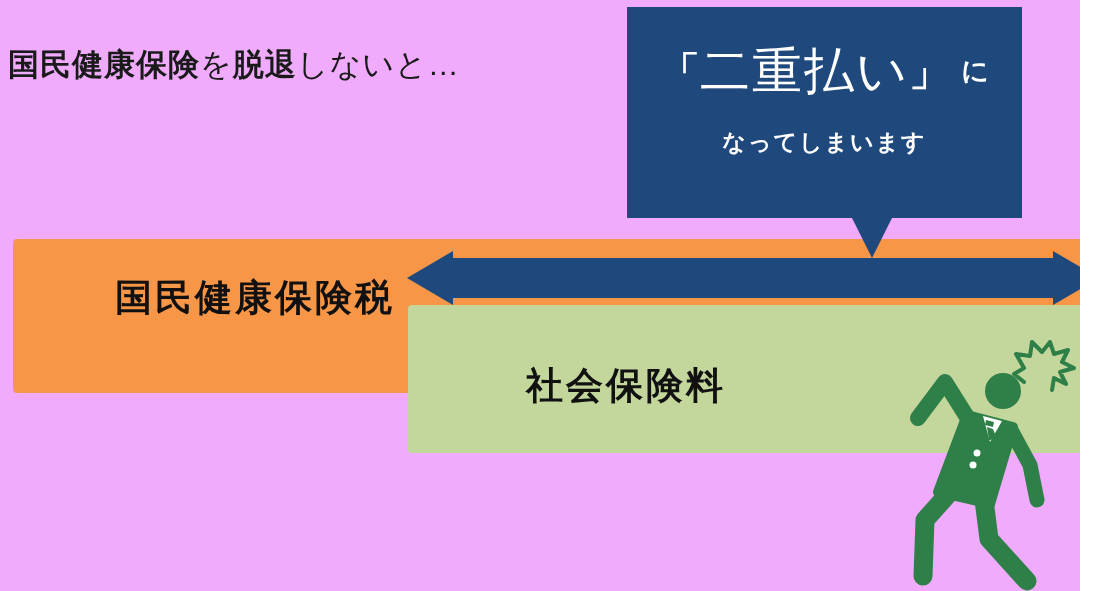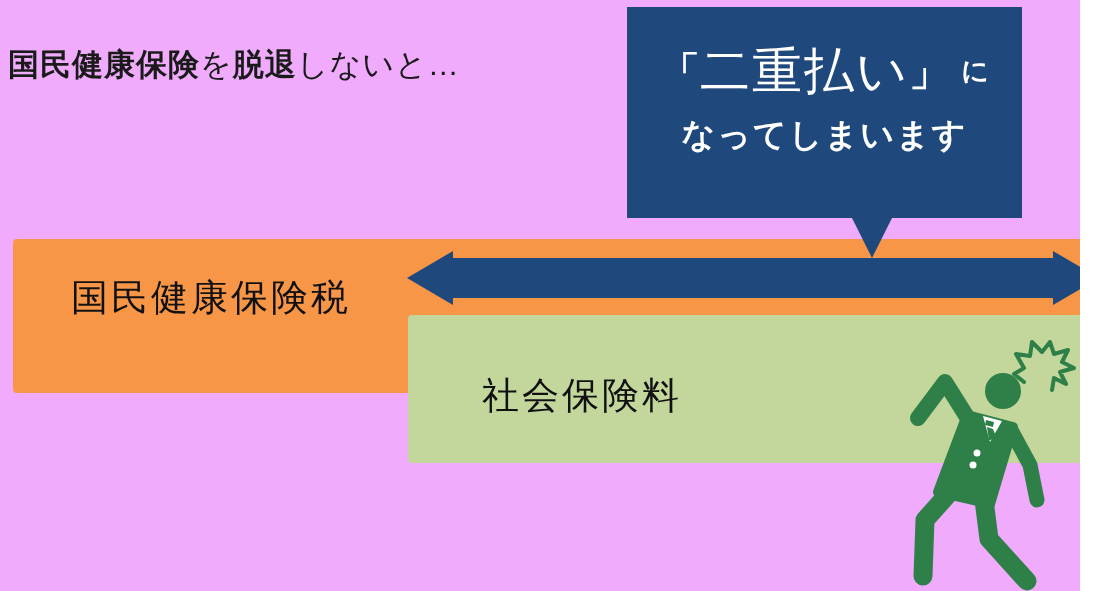--- a/index.html
+++ b/index.html
@@ -59,22 +59,22 @@
     letter-spacing: 2px;
     line-height: 1;
   }
   .callout-line1 .suffix {
     font-size: 27px;
     font-weight: bold;
     margin-left: 12px;
     line-height: 1;
   }
   .callout-line2 {
-    margin-top: 12px;
-    font-size: 33px;
+    margin-top: 26px;
+    font-size: 23px;
     font-weight: bold;
     letter-spacing: 2px;
     line-height: 1.2;
     white-space: nowrap;
   }
   .callout-pointer {
     position: absolute;
     left: 852px;
     top: 218px;
     width: 0;
@@ -90,33 +90,34 @@
   .bar-orange {
     left: 13px;
     top: 239px;
     width: 1087px;
     height: 154px;
     background: #F79646;
     z-index: 1;
   }
   .bar-green {
     left: 408px;
-    top: 315px;
+    top: 305px;
     width: 696px;
     height: 148px;
     background: #C3D69B;
     z-index: 2;
   }
   .bar-label {
     position: absolute;
     font-size: 37px;
-    font-weight: normal;
+    font-weight: bold;
     color: #111111;
     letter-spacing: 3px;
     white-space: nowrap;
+    margin-left: 44px;
   }
   .bar-orange .bar-label { left: 58px; top: 34px; }
   .bar-green  .bar-label { left: 74px; top: 56px; }
 
   
   .span-arrow {
     position: absolute;
     left: 402px;
     top: 246px;
     z-index: 4;

